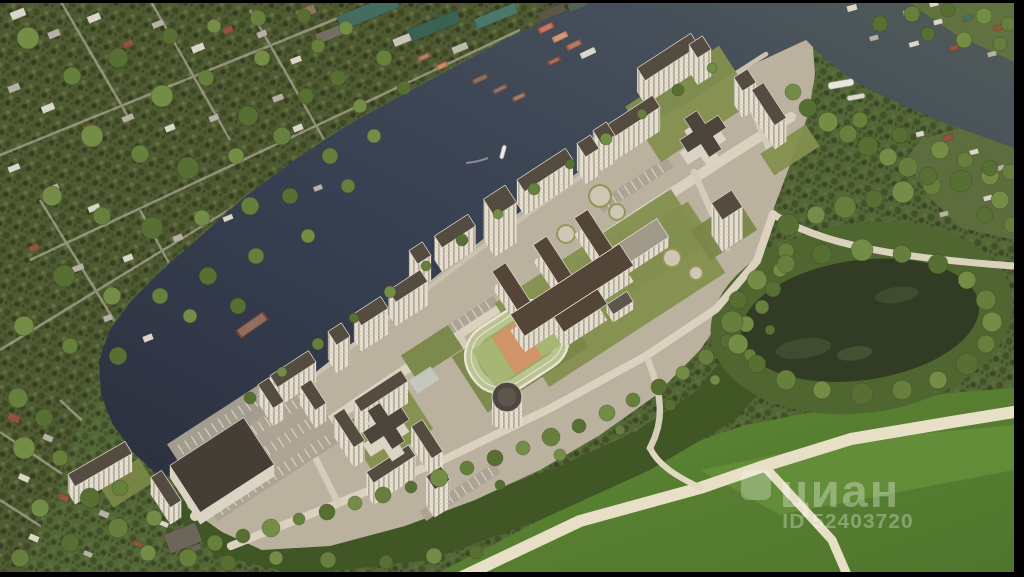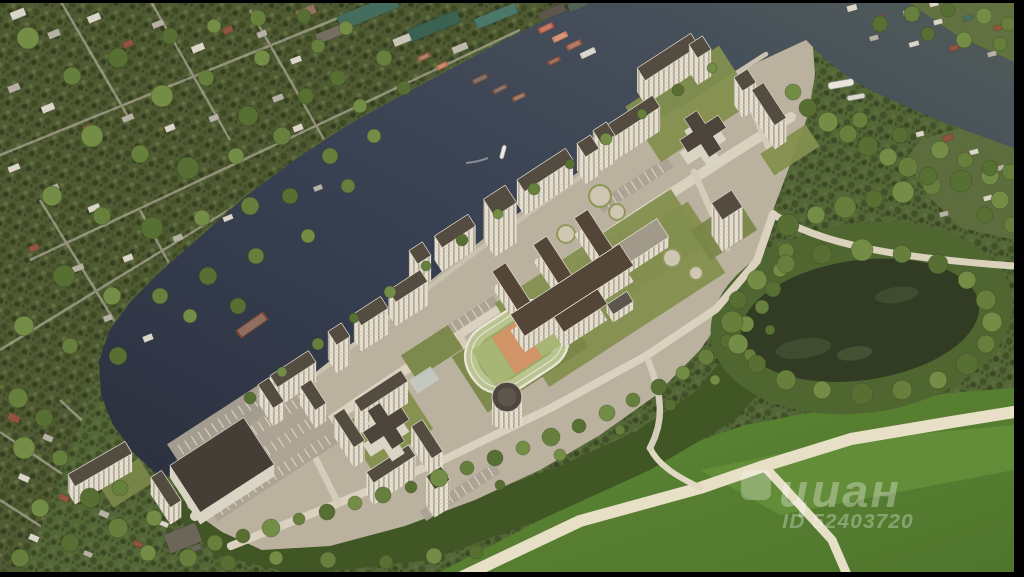--- a/index.html
+++ b/index.html
@@ -1,17 +1,17 @@
 <!DOCTYPE html>
 <html><head>
 <meta charset="utf-8">
 <style>
   html,body{margin:0;padding:0;background:#000;}
   .stage{position:relative;width:1024px;height:577px;overflow:hidden;background:#000;
-         font-family:"Liberation Sans",sans-serif;font-style:italic;}
+         font-family:"Liberation Sans",sans-serif;}
   svg{display:block;}
   .wm-brand{font-family:"Liberation Sans",sans-serif;font-weight:700;font-size:47px;
             fill:#ffffff;opacity:.32;letter-spacing:2px;}
   .wm-id{font-family:"Liberation Sans",sans-serif;font-weight:700;font-size:21px;
          fill:#ffffff;opacity:.30;letter-spacing:1px;}
 </style>
 </head>
 <body>
 
 <div class="stage">

